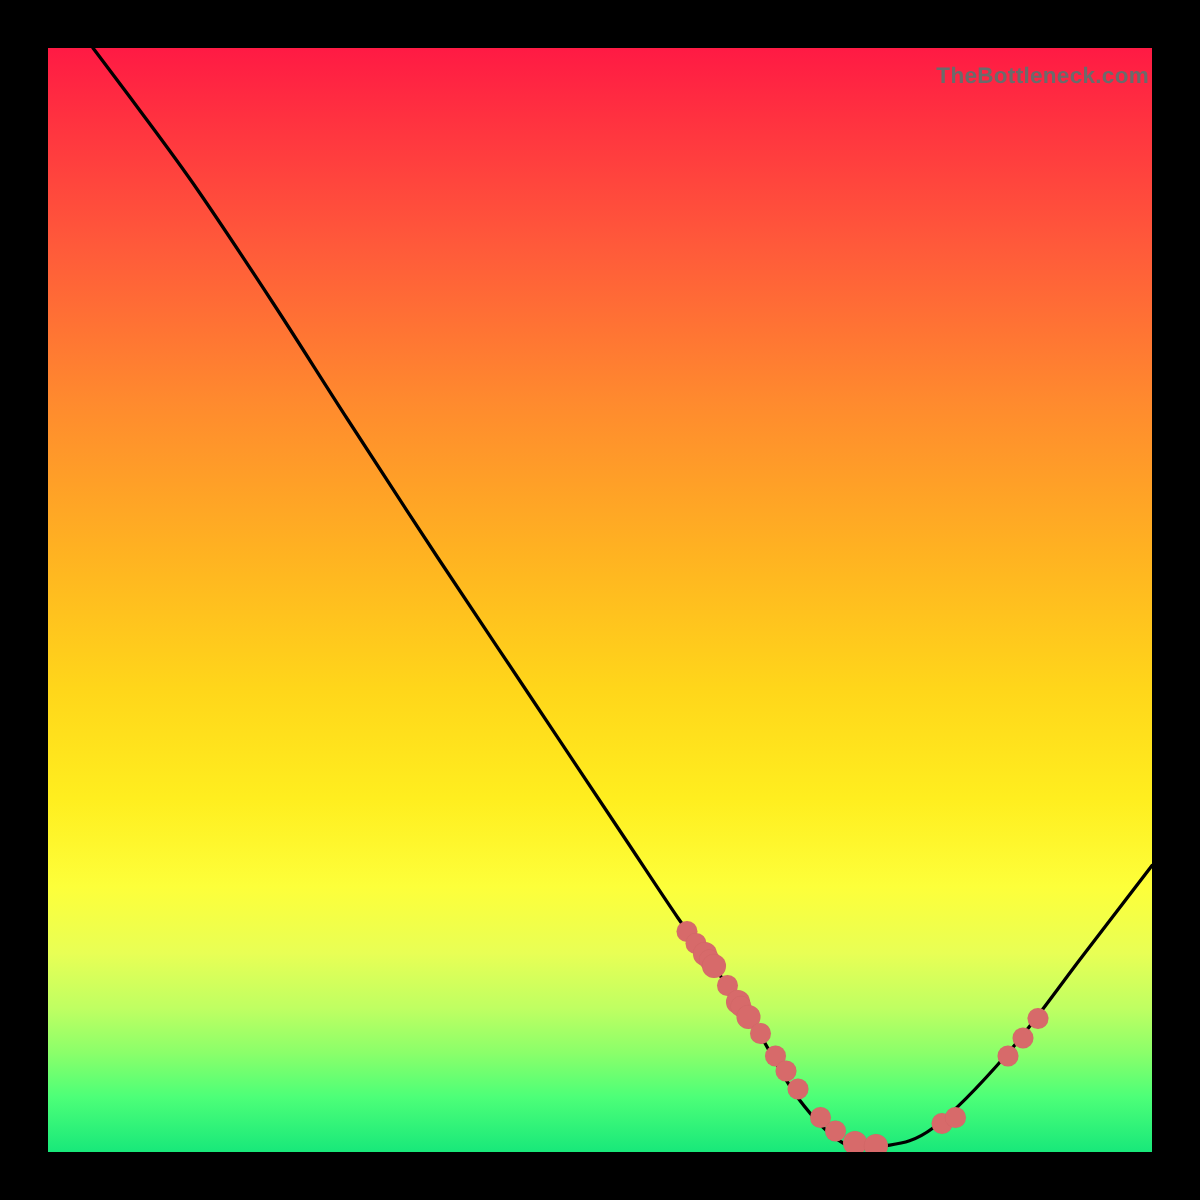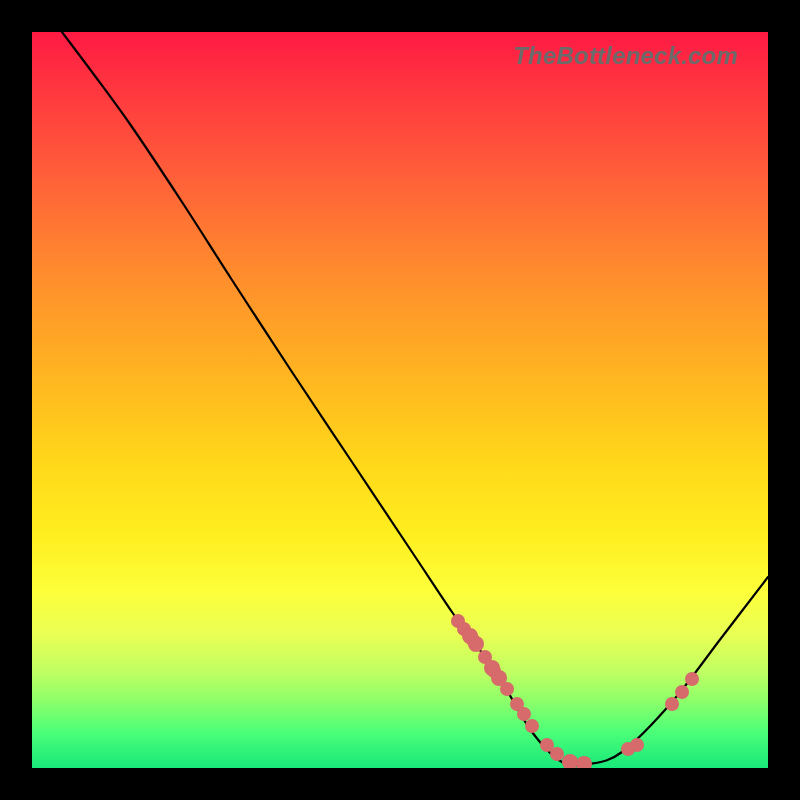--- a/index.html
+++ b/index.html
@@ -28,27 +28,26 @@
       #fdff3a 76%,
       #e8ff55 82%,
       #bfff62 87%,
       #8bff6a 91%,
       #4dff78 95%,
       #18e87a 100%);
   }
   .watermark {
     position: absolute;
     top: 10px;
-    right: 30px;
+    right: 2px;
     color: #6b6b6b;
-    font-size: 24px;
+    font-size: 15px;
     font-weight: 600;
     letter-spacing: 0.2px;
     z-index: 5;
-    font-style: italic;
   }
   svg.curve {
     position: absolute;
     left: 0;
     top: 0;
     width: 736px;
     height: 736px;
     z-index: 3;
   }
   .curve-path {

